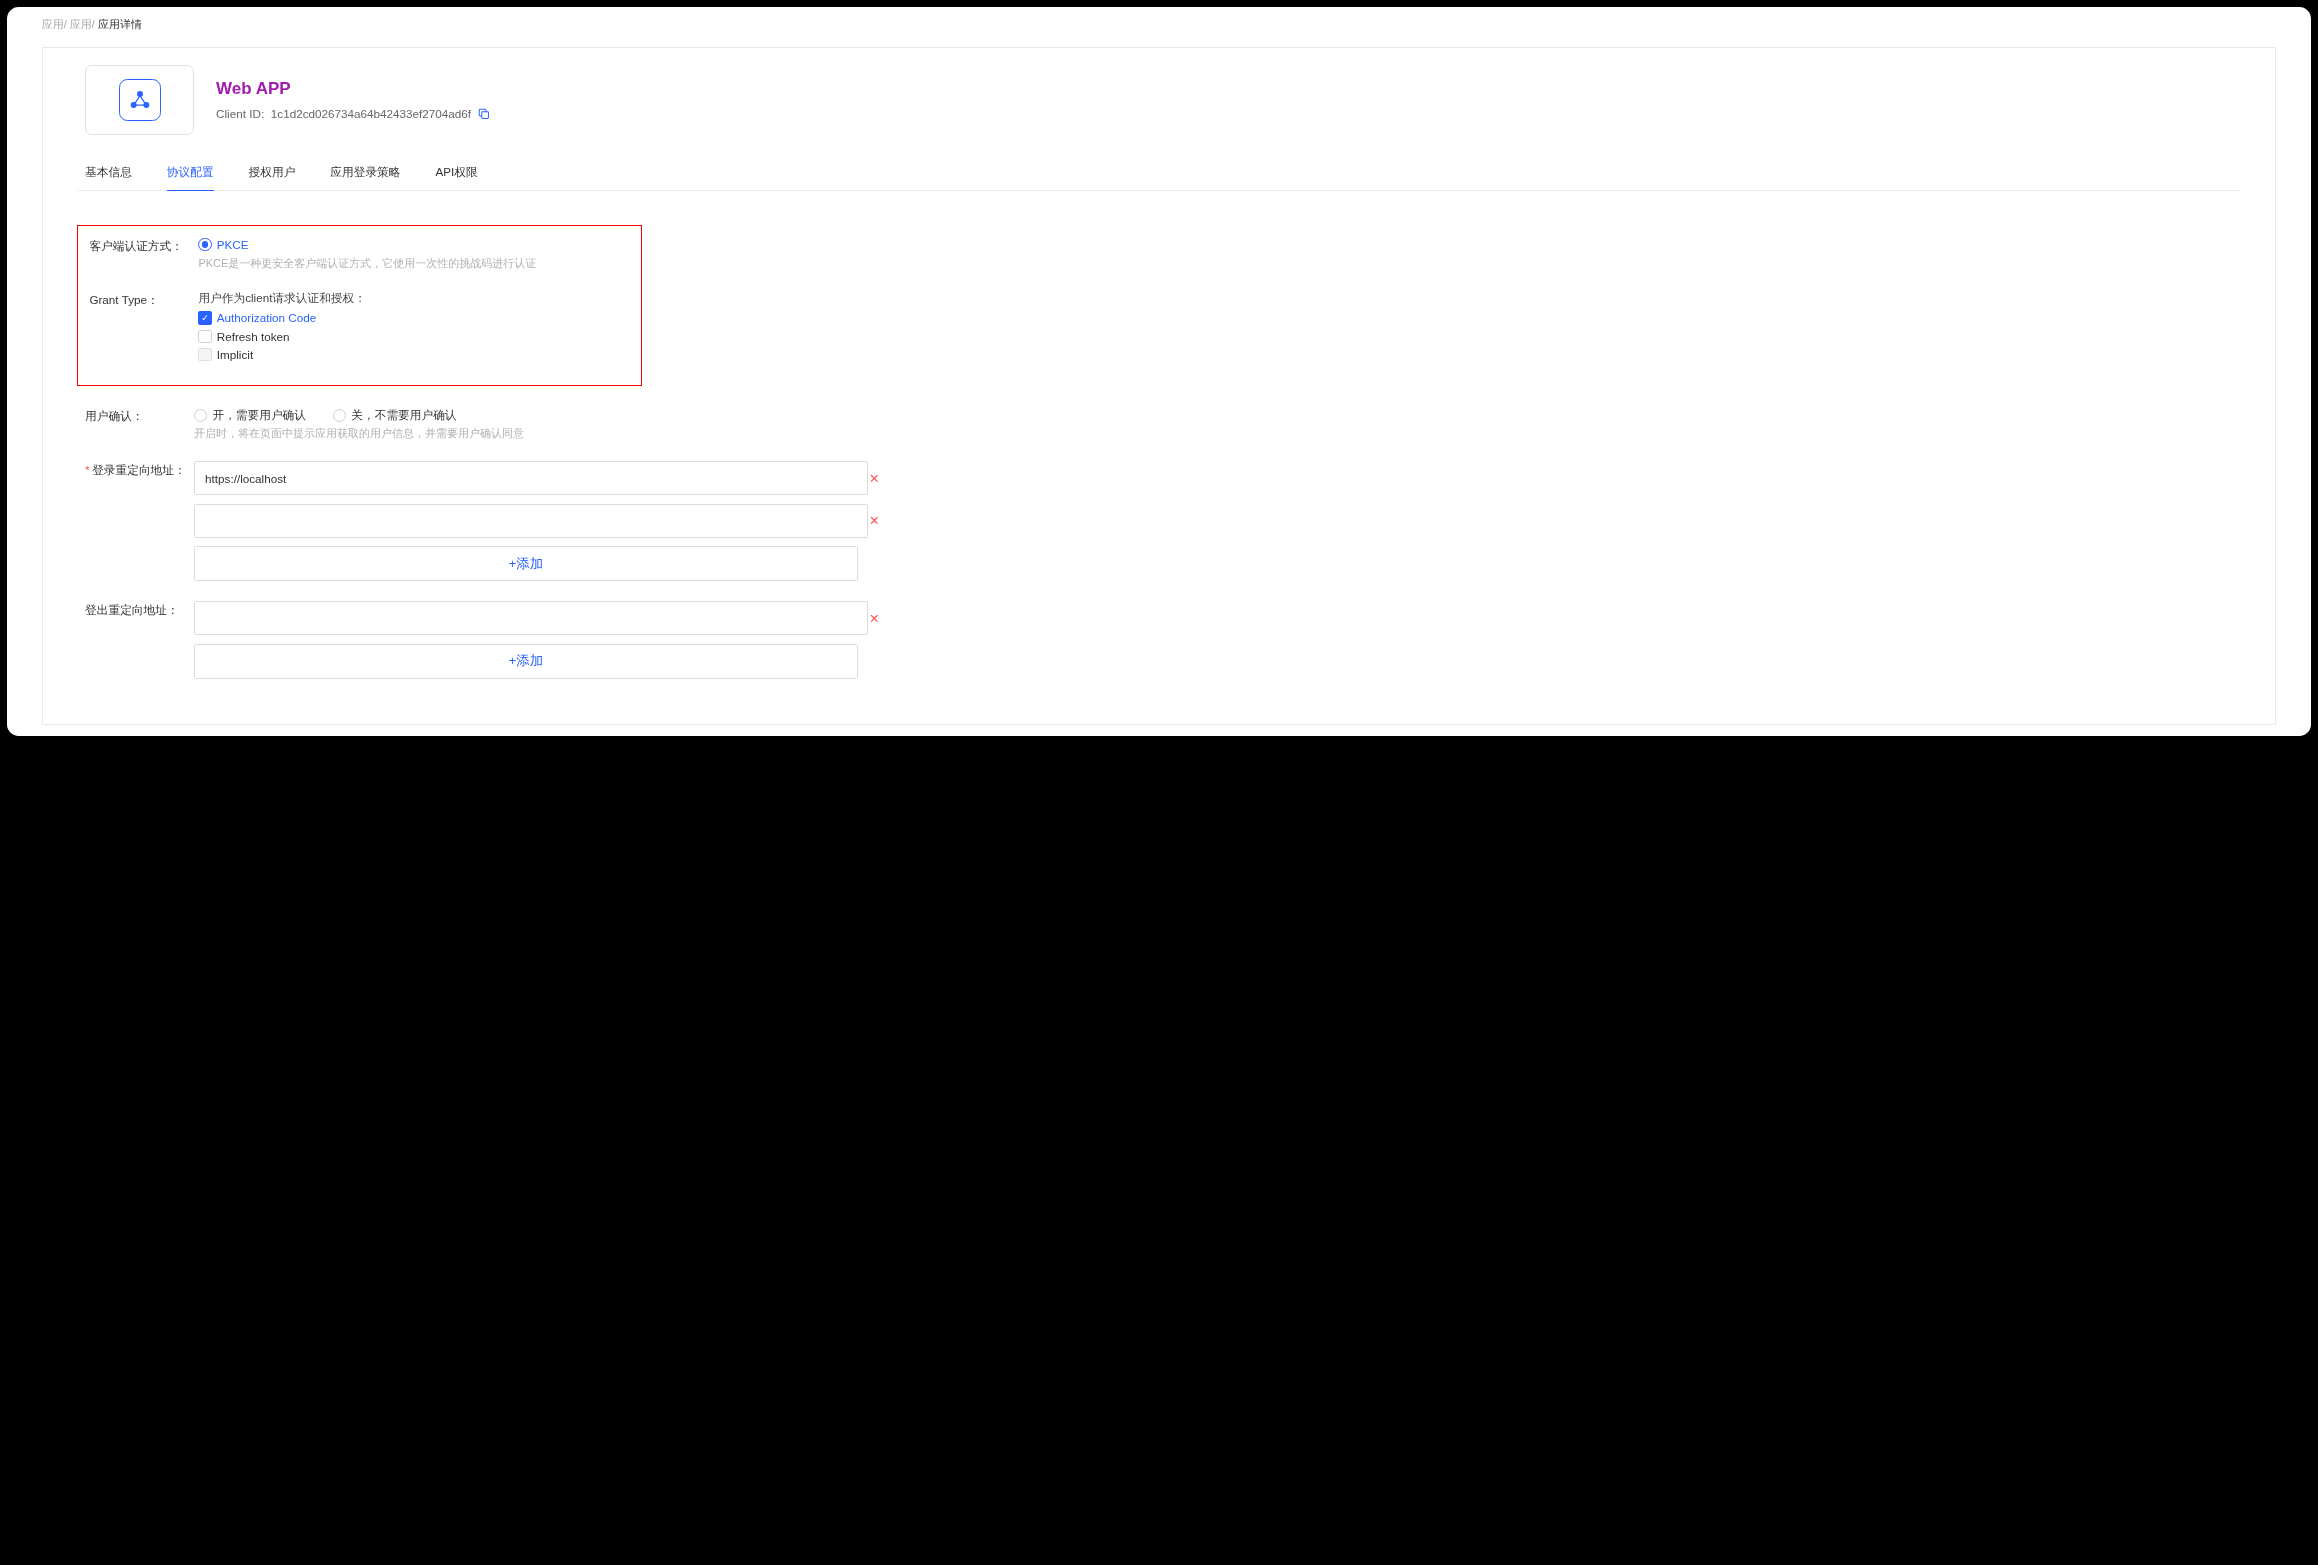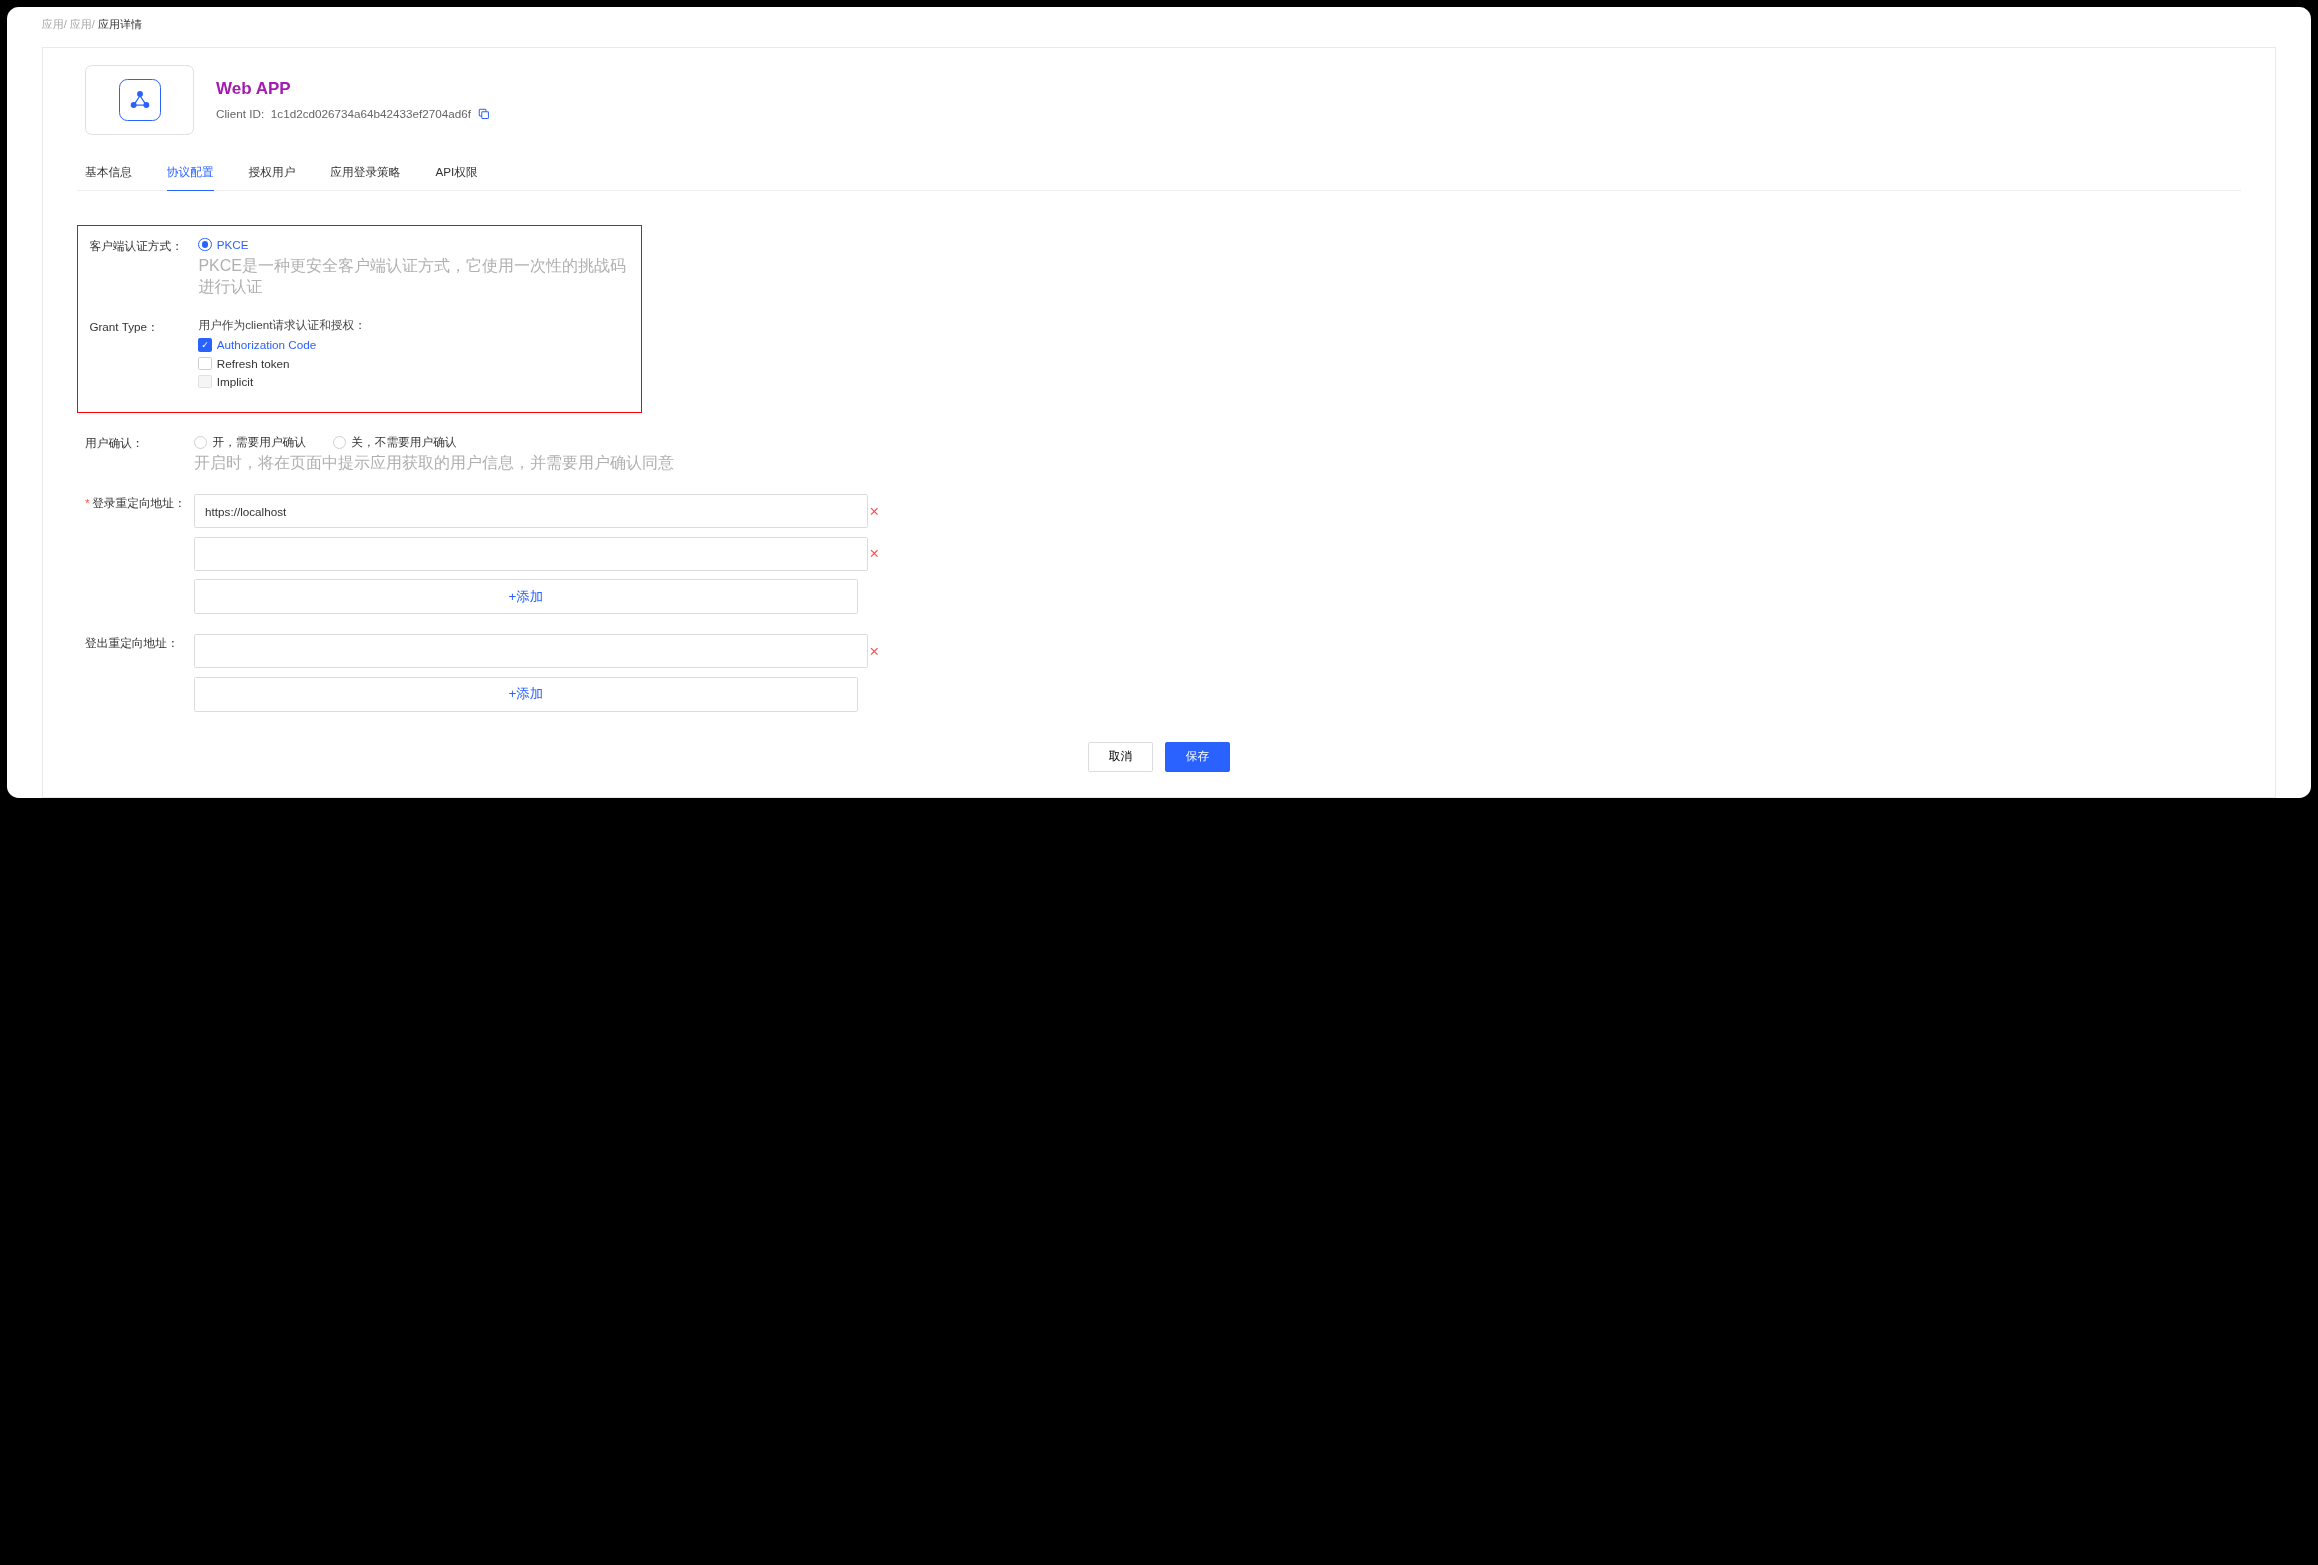--- a/index.html
+++ b/index.html
@@ -132,21 +132,21 @@
 }
 .radio-circle.checked::after {
   content: "";
   width: 6.7px;
   height: 6.7px;
   background: #2a62ff;
   border-radius: 50%;
 }
 .radio-label.blue { color: #2a62ff; }
 .hint {
-  font-size: 16px;
+  font-size: 11px;
   color: #b0b0b0;
   margin: 3.4px 0 8.4px;
 }
 .sub-heading {
   font-size: 11.7px;
   color: #444;
   margin-bottom: 5px;
 }
 .checkbox {
   width: 13.4px;
@@ -361,20 +361,16 @@
         <div class="input-row">
           <input class="text-input" style="">
           <span class="remove-x">✕</span>
         </div>
         <div class="input-row">
           <button class="add-btn">+添加</button>
         </div>
       </div>
     </div>
 
-    <div class="btn-row">
-      <button class="btn">取消</button>
-      <button class="btn primary">保存</button>
-    </div>
 
   </div>
 </div>
 
 
 </body></html>

